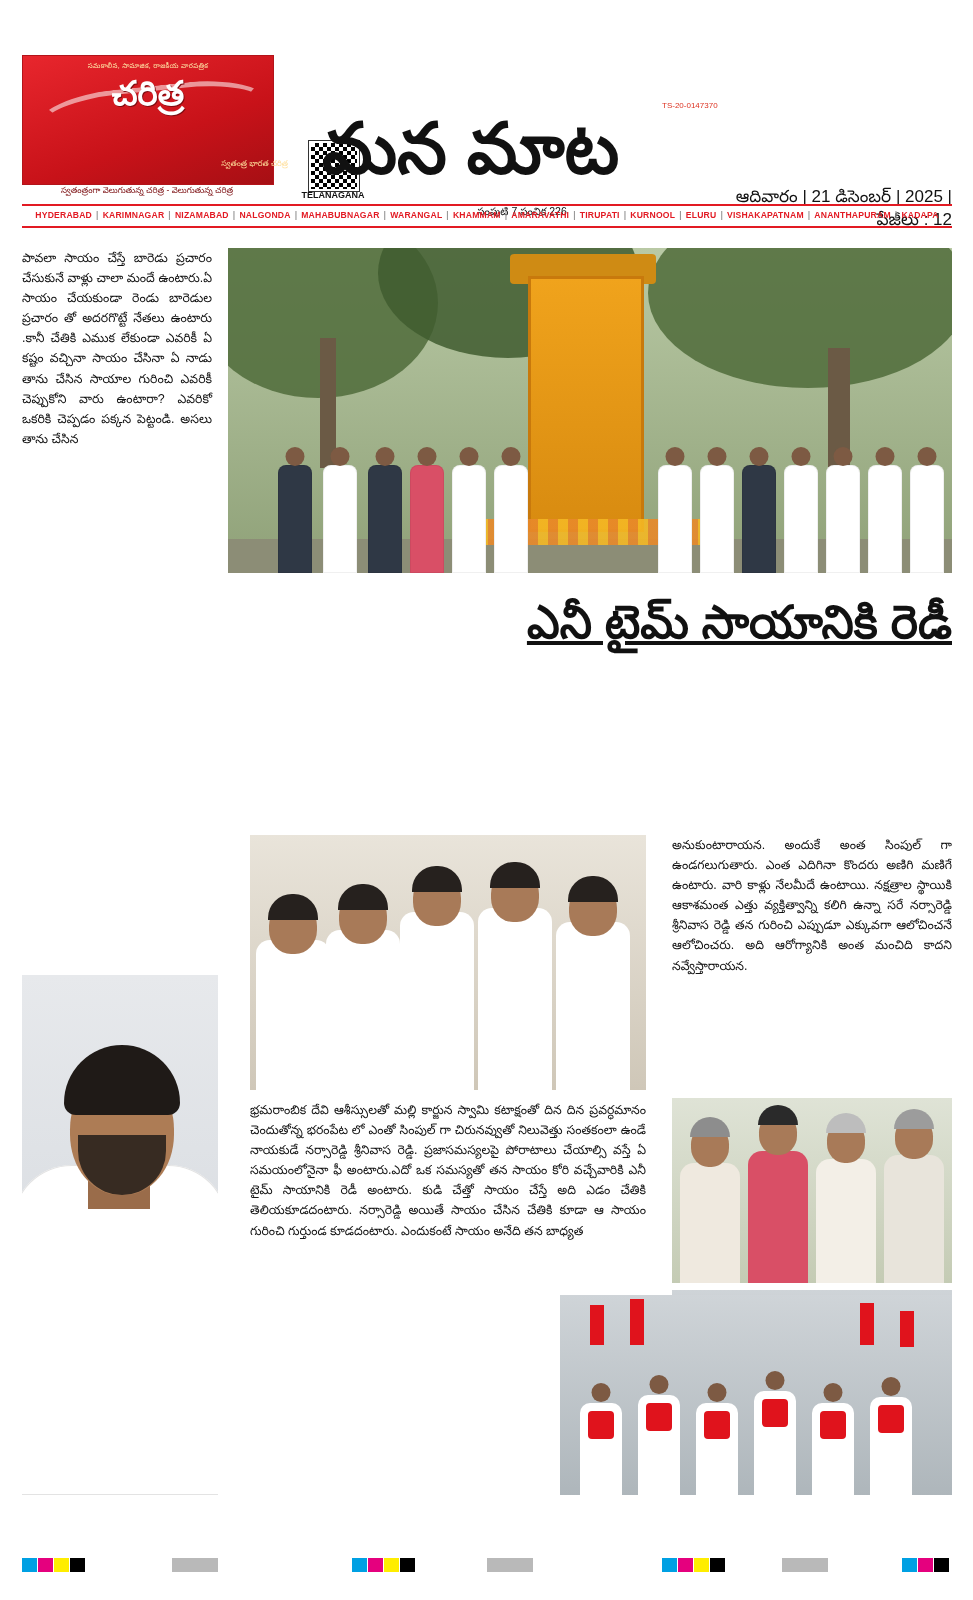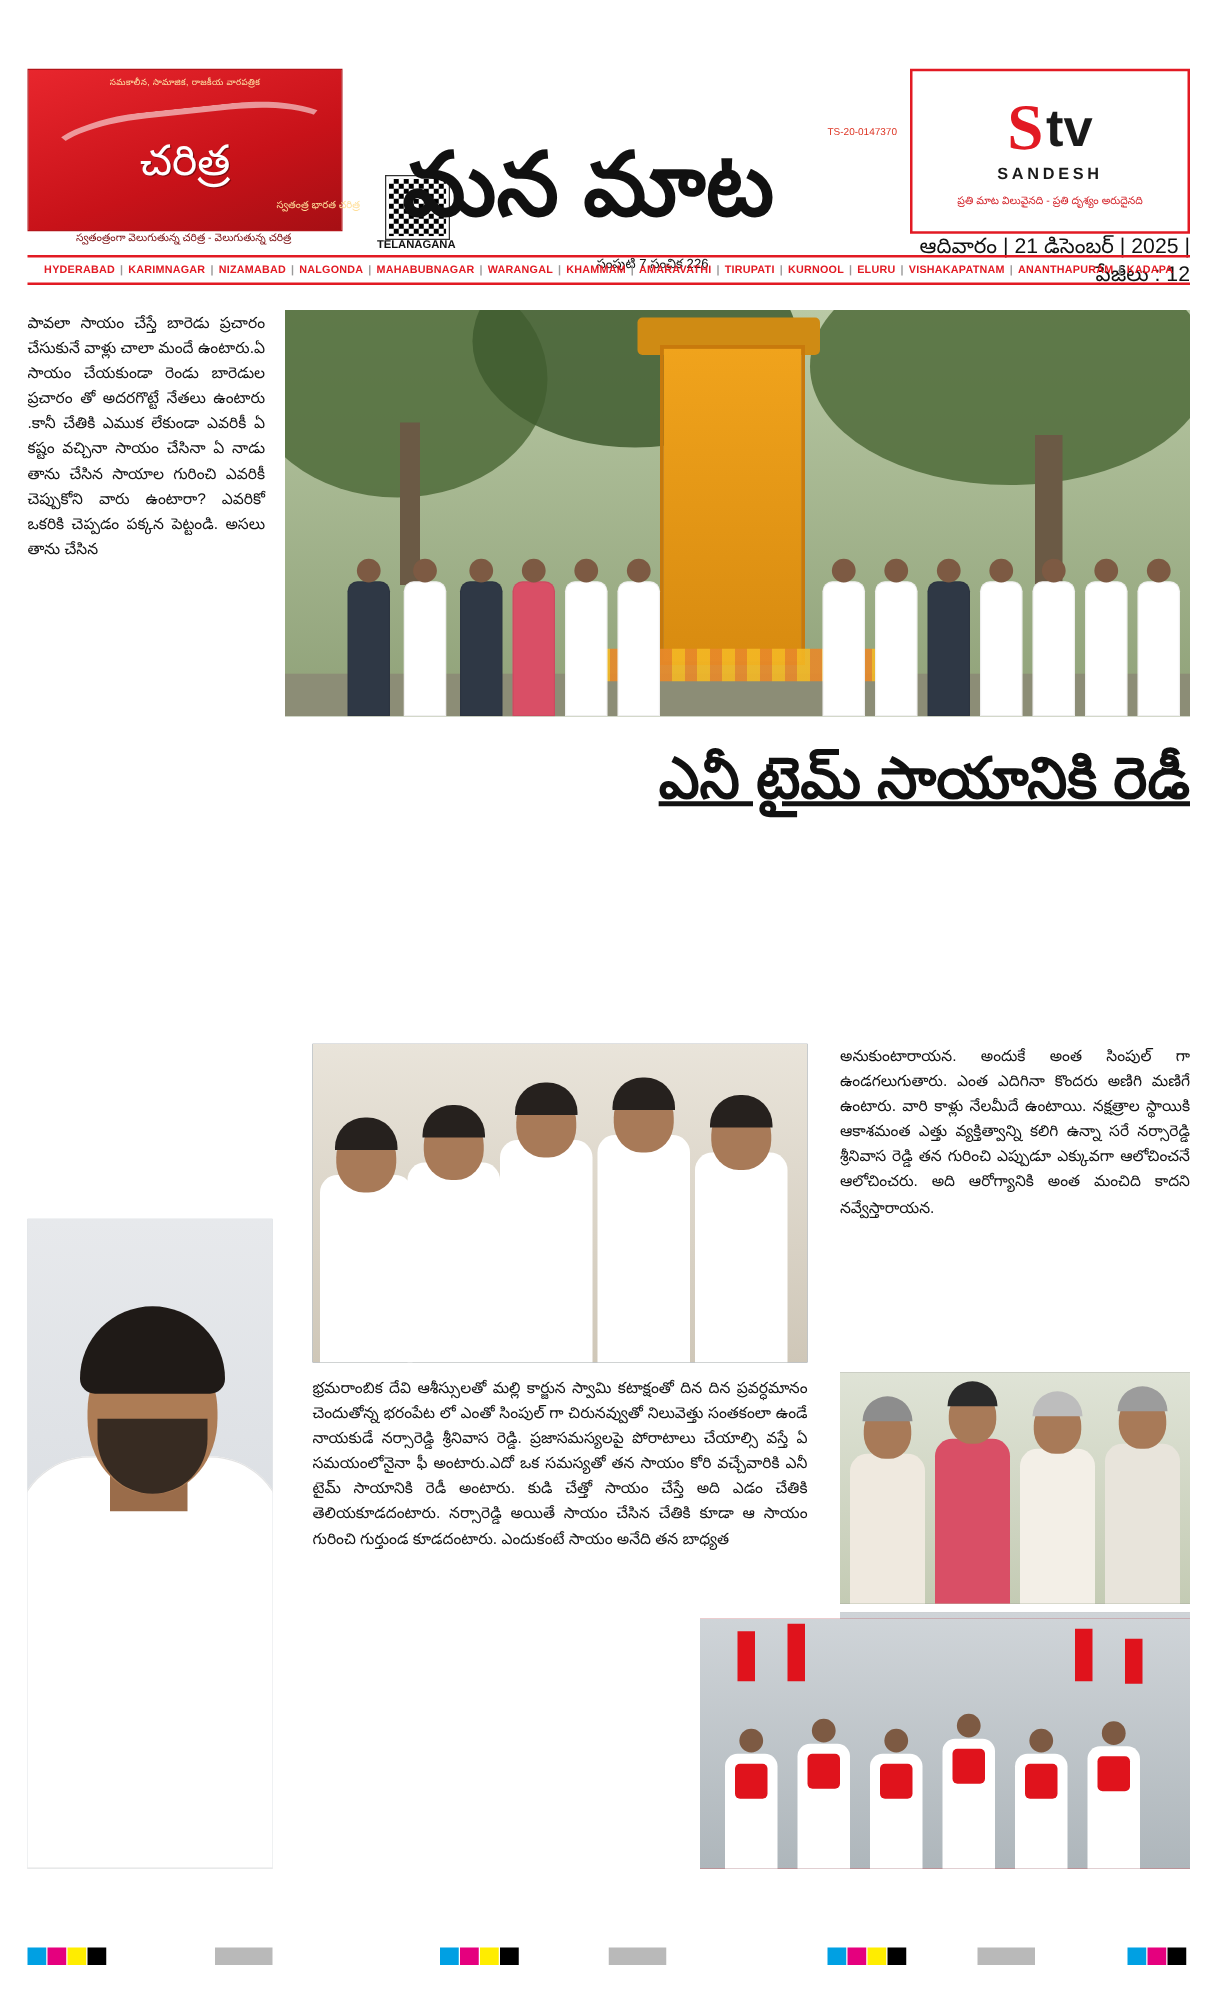--- a/index.html
+++ b/index.html
@@ -3,21 +3,21 @@
 <meta charset="utf-8">
 <style>
   html,body{margin:0;padding:0;background:#fff;}
   body{width:973px;height:1600px;font-family:"Liberation Sans",sans-serif;color:#111;position:relative;overflow:hidden;}
   .page{width:973px;height:1600px;position:relative;background:#ffffff;}
 
   
   .masthead{position:absolute;left:22px;top:55px;width:930px;height:150px;}
   .logo-left{position:absolute;left:0;top:0;width:250px;height:128px;background:linear-gradient(160deg,#e8262d 0%,#c81219 60%,#a60f14 100%);border:1px solid #b3141a;}
   .logo-left .tiny-top{position:absolute;top:6px;left:0;width:100%;text-align:center;color:#ffe9a8;font-size:7px;letter-spacing:.3px;}
-  .logo-left .brand{position:absolute;top:18px;left:0;width:100%;text-align:center;color:#ffffff;font-size:34px;font-weight:normal;text-shadow:1px 1px 0 #7d0b10;margin-top:36px;}
+  .logo-left .brand{position:absolute;top:18px;left:0;width:100%;text-align:center;color:#ffffff;font-size:34px;font-weight:bold;text-shadow:1px 1px 0 #7d0b10;}
   .logo-left .swoosh{position:absolute;left:14px;top:30px;width:222px;height:46px;border-radius:50%/70%;border-top:5px solid rgba(255,255,255,.55);border-right:5px solid rgba(255,255,255,0);border-left:5px solid rgba(255,255,255,0);border-bottom:5px solid rgba(255,255,255,0);transform:rotate(-6deg);}
   .logo-left .subline{position:absolute;bottom:14px;left:15px;width:100%;text-align:right;color:#ffdf9b;font-size:8px;}
   .logo-left-caption{position:absolute;left:0;top:130px;width:250px;text-align:center;font-size:8.5px;color:#7a0b0e;}
 
   .qr{position:absolute;left:287px;top:86px;width:46px;height:46px;background:
      repeating-conic-gradient(#000 0% 25%, #fff 0% 50%) 0 0/8px 8px;border:2px solid #fff;outline:1px solid #333;}
   .qr-label{position:absolute;left:278px;top:135px;width:66px;text-align:center;font-size:9px;font-weight:bold;color:#111;}
 
   .title-main{position:absolute;left:300px;top:58px;width:400px;text-align:left;font-size:71px;line-height:1;color:#111;font-weight:bold;}
   .title-sub{position:absolute;left:300px;top:128px;width:400px;text-align:center;font-size:17px;color:#111;font-weight:bold;}
@@ -117,27 +117,20 @@
     </div>
     <div class="logo-left-caption">స్వతంత్రంగా వెలుగుతున్న చరిత్ర - వెలుగుతున్న చరిత్ర</div>
 
     <div class="qr"></div>
     <div class="qr-label">TELANAGANA</div>
 
     <div class="ts-code">TS-20-0147370</div>
     <div class="title-main">మన మాట</div>
     <div class="issue-line">సంపుటి 7   సంచిక 226</div>
 
-    <div class="logo-right">
-      <div class="lr-row">
-        <span class="lr-s">S</span><span class="lr-tv">tv</span>
-      </div>
-      <div class="lr-sandesh">SANDESH</div>
-      <div class="lr-tag">ప్రతి మాట విలువైనది - ప్రతి దృశ్యం అరుదైనది</div>
-    </div>
     <div class="date-bar">ఆదివారం | 21 డిసెంబర్ | 2025 | పేజీలు : 12</div>
   </div>
 
   <div class="rule-red" style="top:204px"></div>
   <div class="cities">
     <span>HYDERABAD</span><i>|</i><span>KARIMNAGAR</span><i>|</i><span>NIZAMABAD</span><i>|</i><span>NALGONDA</span><i>|</i><span>MAHABUBNAGAR</span><i>|</i><span>WARANGAL</span><i>|</i><span>KHAMMAM</span><i>|</i><span>AMARAVATHI</span><i>|</i><span>TIRUPATI</span><i>|</i><span>KURNOOL</span><i>|</i><span>ELURU</span><i>|</i><span>VISHAKAPATNAM</span><i>|</i><span>ANANTHAPURAM</span><i>|</i><span>KADAPA</span>
   </div>
   <div class="rule-red" style="top:226px"></div>
 
   <div class="lead-col col-text">పావలా సాయం చేస్తే  బారెడు ప్రచారం చేసుకునే వాళ్లు చాలా మందే ఉంటారు.ఏ సాయం చేయకుండా రెండు బారెడుల ప్రచారం తో అదరగొట్టే నేతలు ఉంటారు .కానీ చేతికి ఎముక లేకుండా ఎవరికీ ఏ కష్టం వచ్చినా సాయం చేసినా ఏ నాడు తాను చేసిన సాయాల గురించి ఎవరికీ చెప్పుకోని వారు ఉంటారా? ఎవరికో ఒకరికి చెప్పడం పక్కన పెట్టండి. అసలు తాను చేసిన</div>

